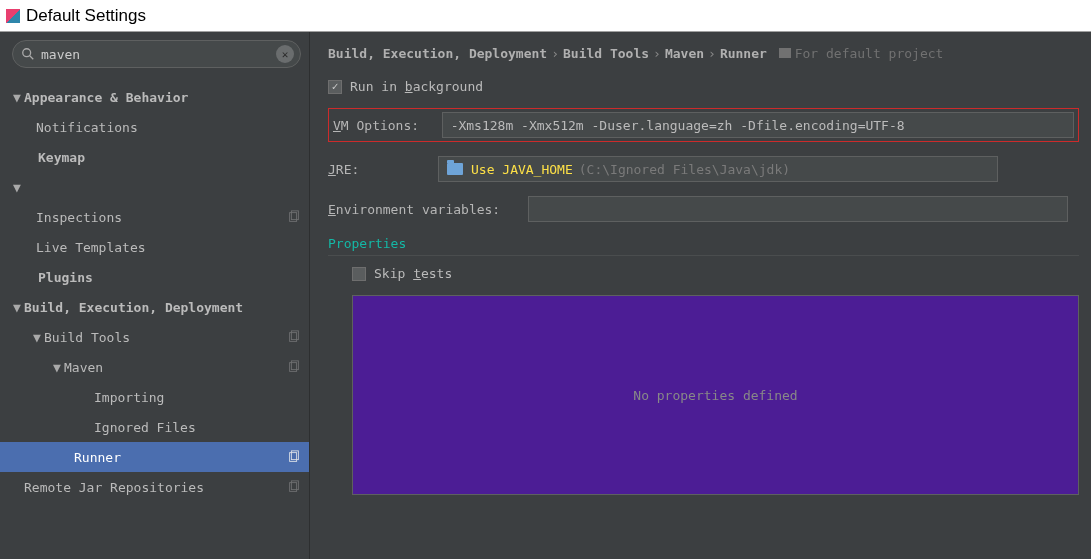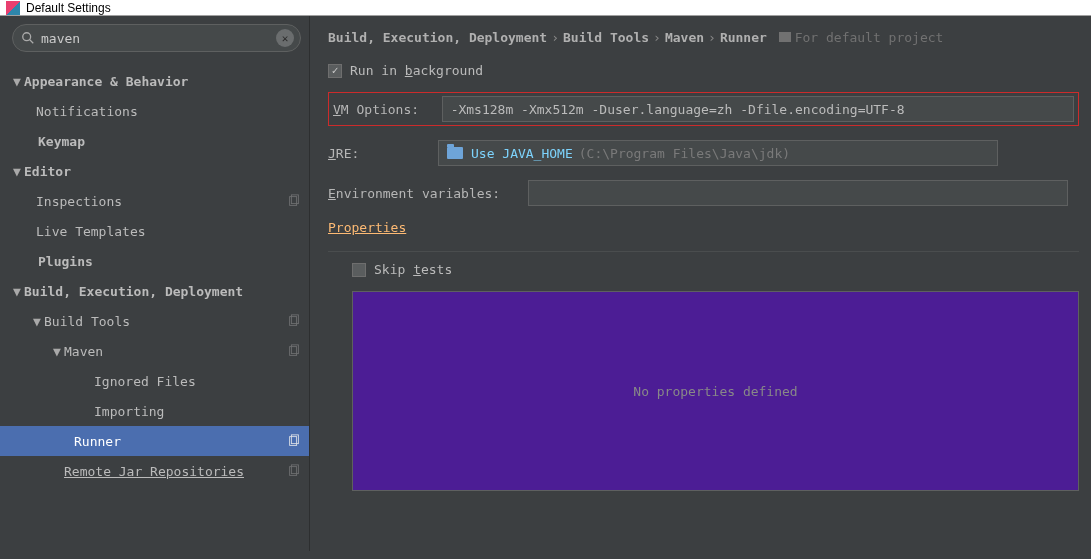--- a/index.html
+++ b/index.html
@@ -8,26 +8,26 @@
   font-size: 13px;
   color: #bbbbbb;
   background: #3c3f41;
   width: 1091px;
   height: 559px;
   overflow: hidden;
 }
 .titlebar {
   background: #ffffff;
   color: #000;
-  height: 16px;
+  height: 32px;
   display: flex;
   align-items: center;
   padding-left: 6px;
   font-family: "Segoe UI", Tahoma, sans-serif;
-  font-size: 12px;
+  font-size: 17px;
   border-bottom: 1px solid #a0a0a0;
 }
 .titlebar .app-icon {
   width: 14px; height: 14px;
   margin-right: 6px;
   display: inline-block;
   background: linear-gradient(135deg,#e83f6f 0%,#e83f6f 50%,#2e86ab 50%,#2e86ab 100%);
 }
 .content {
   display: flex;
@@ -97,21 +97,21 @@
   flex: none;
 }
 .tree-row .label { flex: 1; white-space: nowrap; overflow: hidden; text-overflow: clip; }
 .tree-row .copy-icon {
   flex: none;
   opacity: 0.55;
 }
 .ind0 { padding-left: 10px; }
 .ind1 { padding-left: 36px; }
 .ind2 { padding-left: 30px; } 
-.ind2b { padding-left: 64px; text-decoration: underline; }
+.ind2b { padding-left: 24px; }
 .ind3 { padding-left: 50px; }
 .ind4b { padding-left: 94px; }
 
 .main {
   flex: 1;
   padding: 14px 12px 0 18px;
   overflow: hidden;
 }
 .breadcrumb {
   color: #b0b0b0;
@@ -176,31 +176,30 @@
   width: 16px; height: 12px;
   background: #6ea4d8;
   margin-right: 8px;
   border-radius: 1px;
   position: relative;
 }
 .jre-row .picker .folder::before{
   content:""; position:absolute; top:-3px; left:0; width:7px; height:3px;
   background:#6ea4d8; border-radius:1px 1px 0 0;
 }
-.jre-row .picker .val { color:#7dd3fc; }
+.jre-row .picker .val { color:#fde047; }
 .jre-row .picker .hint { color:#7a7a7a; margin-left:6px; }
 
 .env-row .text-input { width: 540px; }
 
 .section-title {
-  color: #fdba74;
+  color: #14b8a6;
   margin: 10px 0 10px 0;
   border-bottom: 1px solid #4a4d4e;
-  padding-bottom: 16px;
-  text-decoration: underline;
+  padding-bottom: 4px;
 }
 .skip-row { padding-left: 24px; }
 .props-box {
   margin-left: 24px;
   border: 1px solid #5e6060;
   background: #4c1d95;
   height: 200px;
   display:flex; align-items:center; justify-content:center;
   color: #888;
 }
@@ -235,21 +234,20 @@
         </div>
       <div class="tree-row ind1">
           <span class="label">Notifications</span>
         </div>
       <div class="tree-row bold ind0">
           <span class="arrow"></span>
           <span class="label" style="margin-left:14px">Keymap</span>
         </div>
       <div class="tree-row bold ind0">
           <span class="arrow">▼</span>
-          <span class="label">Editor</span>
         </div>
       <div class="tree-row ind1">
           <span class="label">Inspections</span>
           <svg class="copy-svg copy-icon" viewBox="0 0 16 16">
             <rect x="3" y="3" width="8" height="10" stroke="#999" fill="none"></rect>
             <rect x="5" y="1" width="8" height="10" stroke="#999" fill="none"></rect>
           </svg>
         </div>
       <div class="tree-row ind1">
           <span class="label">Live Templates</span>
@@ -272,24 +270,24 @@
         </div>
       <div class="tree-row ind3">
           <span class="arrow">▼</span>
           <span class="label">Maven</span>
           <svg class="copy-svg copy-icon" viewBox="0 0 16 16">
             <rect x="3" y="3" width="8" height="10" stroke="#999" fill="none"></rect>
             <rect x="5" y="1" width="8" height="10" stroke="#999" fill="none"></rect>
           </svg>
         </div>
       <div class="tree-row ind4b">
+          <span class="label">Importing</span>
+        </div>
+      <div class="tree-row ind4b">
           <span class="label">Ignored Files</span>
-        </div>
-      <div class="tree-row ind4b">
-          <span class="label">Importing</span>
         </div>
       <div class="tree-row selected" style="padding-left:74px">
           <span class="label">Runner</span>
           <svg class="copy-svg copy-icon" style="opacity:0.9" viewBox="0 0 16 16">
             <rect x="3" y="3" width="8" height="10" stroke="#eee" fill="none"></rect>
             <rect x="5" y="1" width="8" height="10" stroke="#eee" fill="none"></rect>
           </svg>
         </div>
       <div class="tree-row ind2b">
           <span class="label">Remote Jar Repositories</span>
@@ -315,21 +313,21 @@
     <div class="row vm-row">
       <span class="form-label"><span class="mnemonic">V</span><span>M Options:</span></span>
       <input class="text-input" value="-Xms128m -Xmx512m -Duser.language=zh -Dfile.encoding=UTF-8" style="">
     </div>
 
     <div class="row jre-row">
       <span class="form-label"><span class="mnemonic">J</span><span>RE:</span></span>
       <div class="picker">
         <span class="folder"></span>
         <span class="val">Use JAVA_HOME</span>
-        <span class="hint">(C:\Program Files\Java\jdk)</span>
+        <span class="hint">(C:\Ignored Files\Java\jdk)</span>
       </div>
     </div>
 
     <div class="row env-row">
       <span class="form-label wide"><span class="mnemonic">E</span><span>nvironment variables:</span></span>
       <input class="text-input" value="" style="">
     </div>
 
     <div class="section-title">Properties</div>
 

